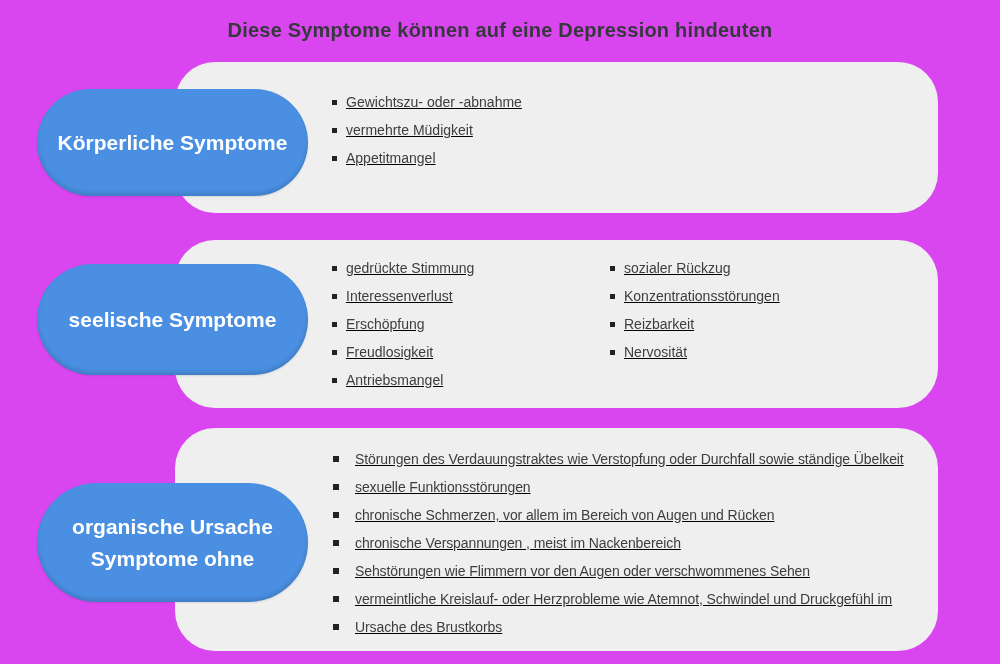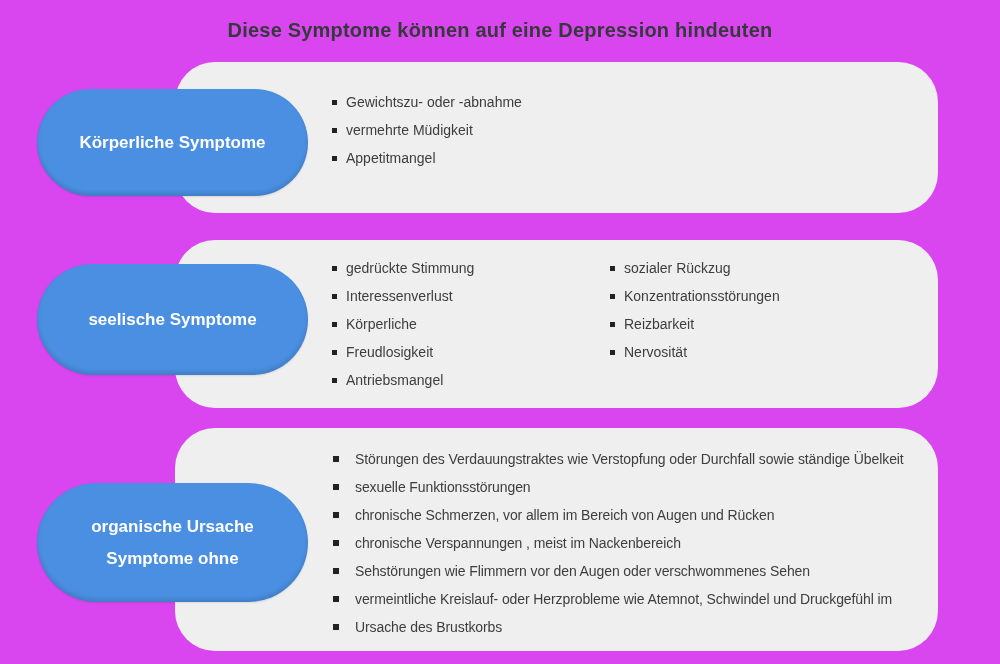--- a/index.html
+++ b/index.html
@@ -21,26 +21,26 @@
   .panel-3{top:428px;height:223px;}
   .pill{
     position:absolute;left:37px;width:271px;background:#4a8fe2;
     border-radius:60px;display:flex;align-items:center;justify-content:center;
     box-shadow:inset 0 -3px 4px rgba(0,0,0,.13), 0 1px 2px rgba(0,0,0,.10);
   }
   .pill-1{top:89px;height:107px;}
   .pill-2{top:264px;height:111px;}
   .pill-3{top:483px;height:119px;}
   .pill-label{
-    text-align:center;color:#ffffff;font-weight:700;font-size:17px;
+    text-align:center;color:#ffffff;font-weight:700;font-size:21px;
     line-height:32px;padding:0 18px;
   }
   .pl-line{display:block;}
   .list{
-    list-style:none;margin:0;padding:0;position:absolute;
+    list-style:none;margin:0;padding:0;position:absolute;text-decoration:underline;
   }
   .list li{
     height:28px;display:flex;align-items:center;
     font-size:14px;color:#3d3d3d;white-space:nowrap;
   }
   .sq{
     width:5px;height:5px;background:#222222;flex:0 0 auto;margin-right:9px;
   }
   .list-1{left:332px;top:88px;}
   .list-2a{left:332px;top:254px;}
@@ -89,21 +89,21 @@
         <span>gedrückte Stimmung</span>
       </li>
 
       <li>
         <span class="sq"></span>
         <span>Interessenverlust</span>
       </li>
 
       <li>
         <span class="sq"></span>
-        <span>Körperliche</span>
+        <span>Erschöpfung</span>
       </li>
 
       <li>
         <span class="sq"></span>
         <span>Freudlosigkeit</span>
       </li>
 
       <li>
         <span class="sq"></span>
         <span>Antriebsmangel</span>

